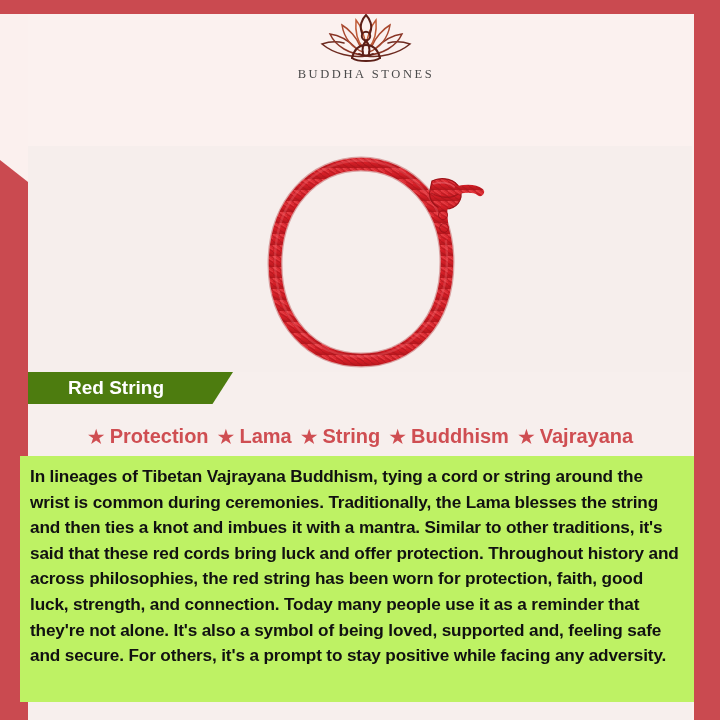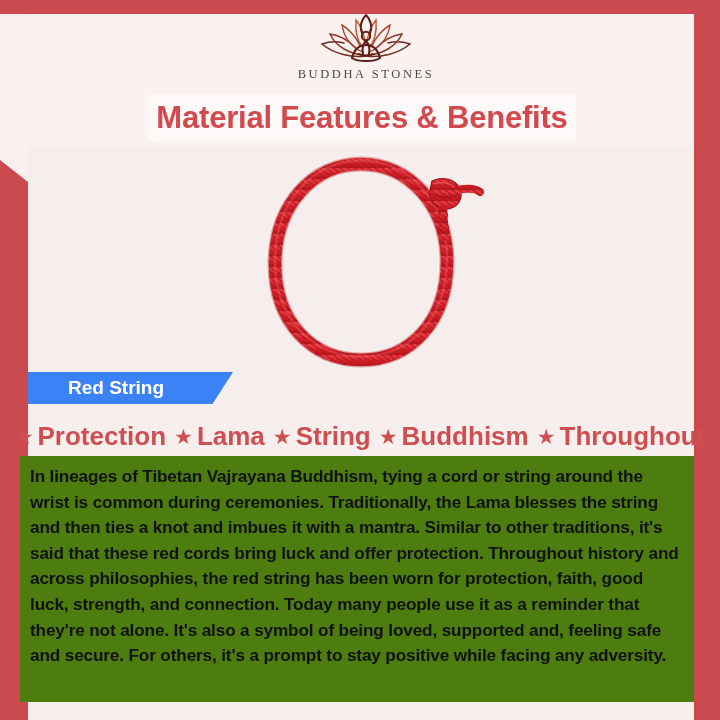--- a/index.html
+++ b/index.html
@@ -93,21 +93,21 @@
     background: #f6eeec;
     overflow: hidden;
   }
   .bracelet { position: absolute; left: 0; top: 0; }
 
   
   .ribbon {
     position: absolute;
     left: 28px; top: 372px;
     width: 205px; height: 32px;
-    background: #3b82f6;
+    background: #4d7c0f;
     clip-path: polygon(0 0, 100% 0, 90% 100%, 0 100%);
     display: flex; align-items: center;
   }
   .ribbon-text {
     margin-left: 40px;
     color: #ffffff;
     font-size: 19px;
     font-weight: bold;
     letter-spacing: 0px;
     white-space: nowrap;
@@ -118,31 +118,31 @@
     position: absolute;
     left: 28px; top: 418px;
     width: 664px; height: 36px;
     display: flex; align-items: center; justify-content: center;
     gap: 8px;
   }
   .feature { display: flex; align-items: center; gap: 4px; }
   .star { color: #cf4e52; font-size: 21px; line-height: 1; }
   .feature-label {
     color: #cf4e52;
-    font-size: 26px;
+    font-size: 20px;
     font-weight: bold;
     white-space: nowrap;
   }
 
   
   .body-card {
     position: absolute;
     left: 20px; top: 456px;
     width: 674px; height: 246px;
-    background: #4d7c0f;
+    background: #bef264;
     padding: 8px 12px 0 10px;
   }
   .body-text {
     font-size: 17.2px;
     line-height: 25.6px;
     color: #111111;
     font-weight: bold;
     text-align: left;
     letter-spacing: -0.15px;
   }
@@ -185,23 +185,20 @@
 
         <path d="M38 44 C40 36 45 31 52 31 C59 31 64 36 66 44"></path>
         <path d="M38 44 C44 48 60 48 66 44"></path>
 
         <path d="M45 40 C48 42 56 42 59 40"></path>
       </g>
     </svg>
     <div class="logo-text">BUDDHA STONES</div>
   </div>
 
-  <div class="title-banner">
-    <div class="title-text">Material Features &amp; Benefits</div>
-  </div>
 
   <div class="photo">
     <svg class="bracelet" width="664" height="226" viewBox="0 0 664 226">
       <defs>
         <linearGradient id="cordg" x1="0" y1="0" x2="0" y2="1">
           <stop offset="0" stop-color="#e2333a"></stop>
           <stop offset="0.5" stop-color="#d51f27"></stop>
           <stop offset="1" stop-color="#b8171d"></stop>
         </linearGradient>
         <pattern id="braid" width="7" height="11" patternUnits="userSpaceOnUse" patternTransform="rotate(0)">
@@ -247,21 +244,21 @@
     <div class="feature">
       <span class="star">★</span>
       <span class="feature-label">String</span>
     </div>
     <div class="feature">
       <span class="star">★</span>
       <span class="feature-label">Buddhism</span>
     </div>
     <div class="feature">
       <span class="star">★</span>
-      <span class="feature-label">Throughout</span>
+      <span class="feature-label">Vajrayana</span>
     </div>
   </div>
 
   <div class="body-card">
     <p class="body-text">In lineages of Tibetan Vajrayana Buddhism, tying a cord or string around the wrist is common during ceremonies. Traditionally, the Lama blesses the string and then ties a knot and imbues it with a mantra. Similar to other traditions, it's said that these red cords bring luck and offer protection. Throughout history and across philosophies, the red string has been worn for protection, faith, good luck, strength, and connection. Today many people use it as a reminder that they're not alone. It's also a symbol of being loved, supported and, feeling safe and secure. For others, it's a prompt to stay positive while facing any adversity.</p>
   </div>
 
 </div>
 
 </body></html>

